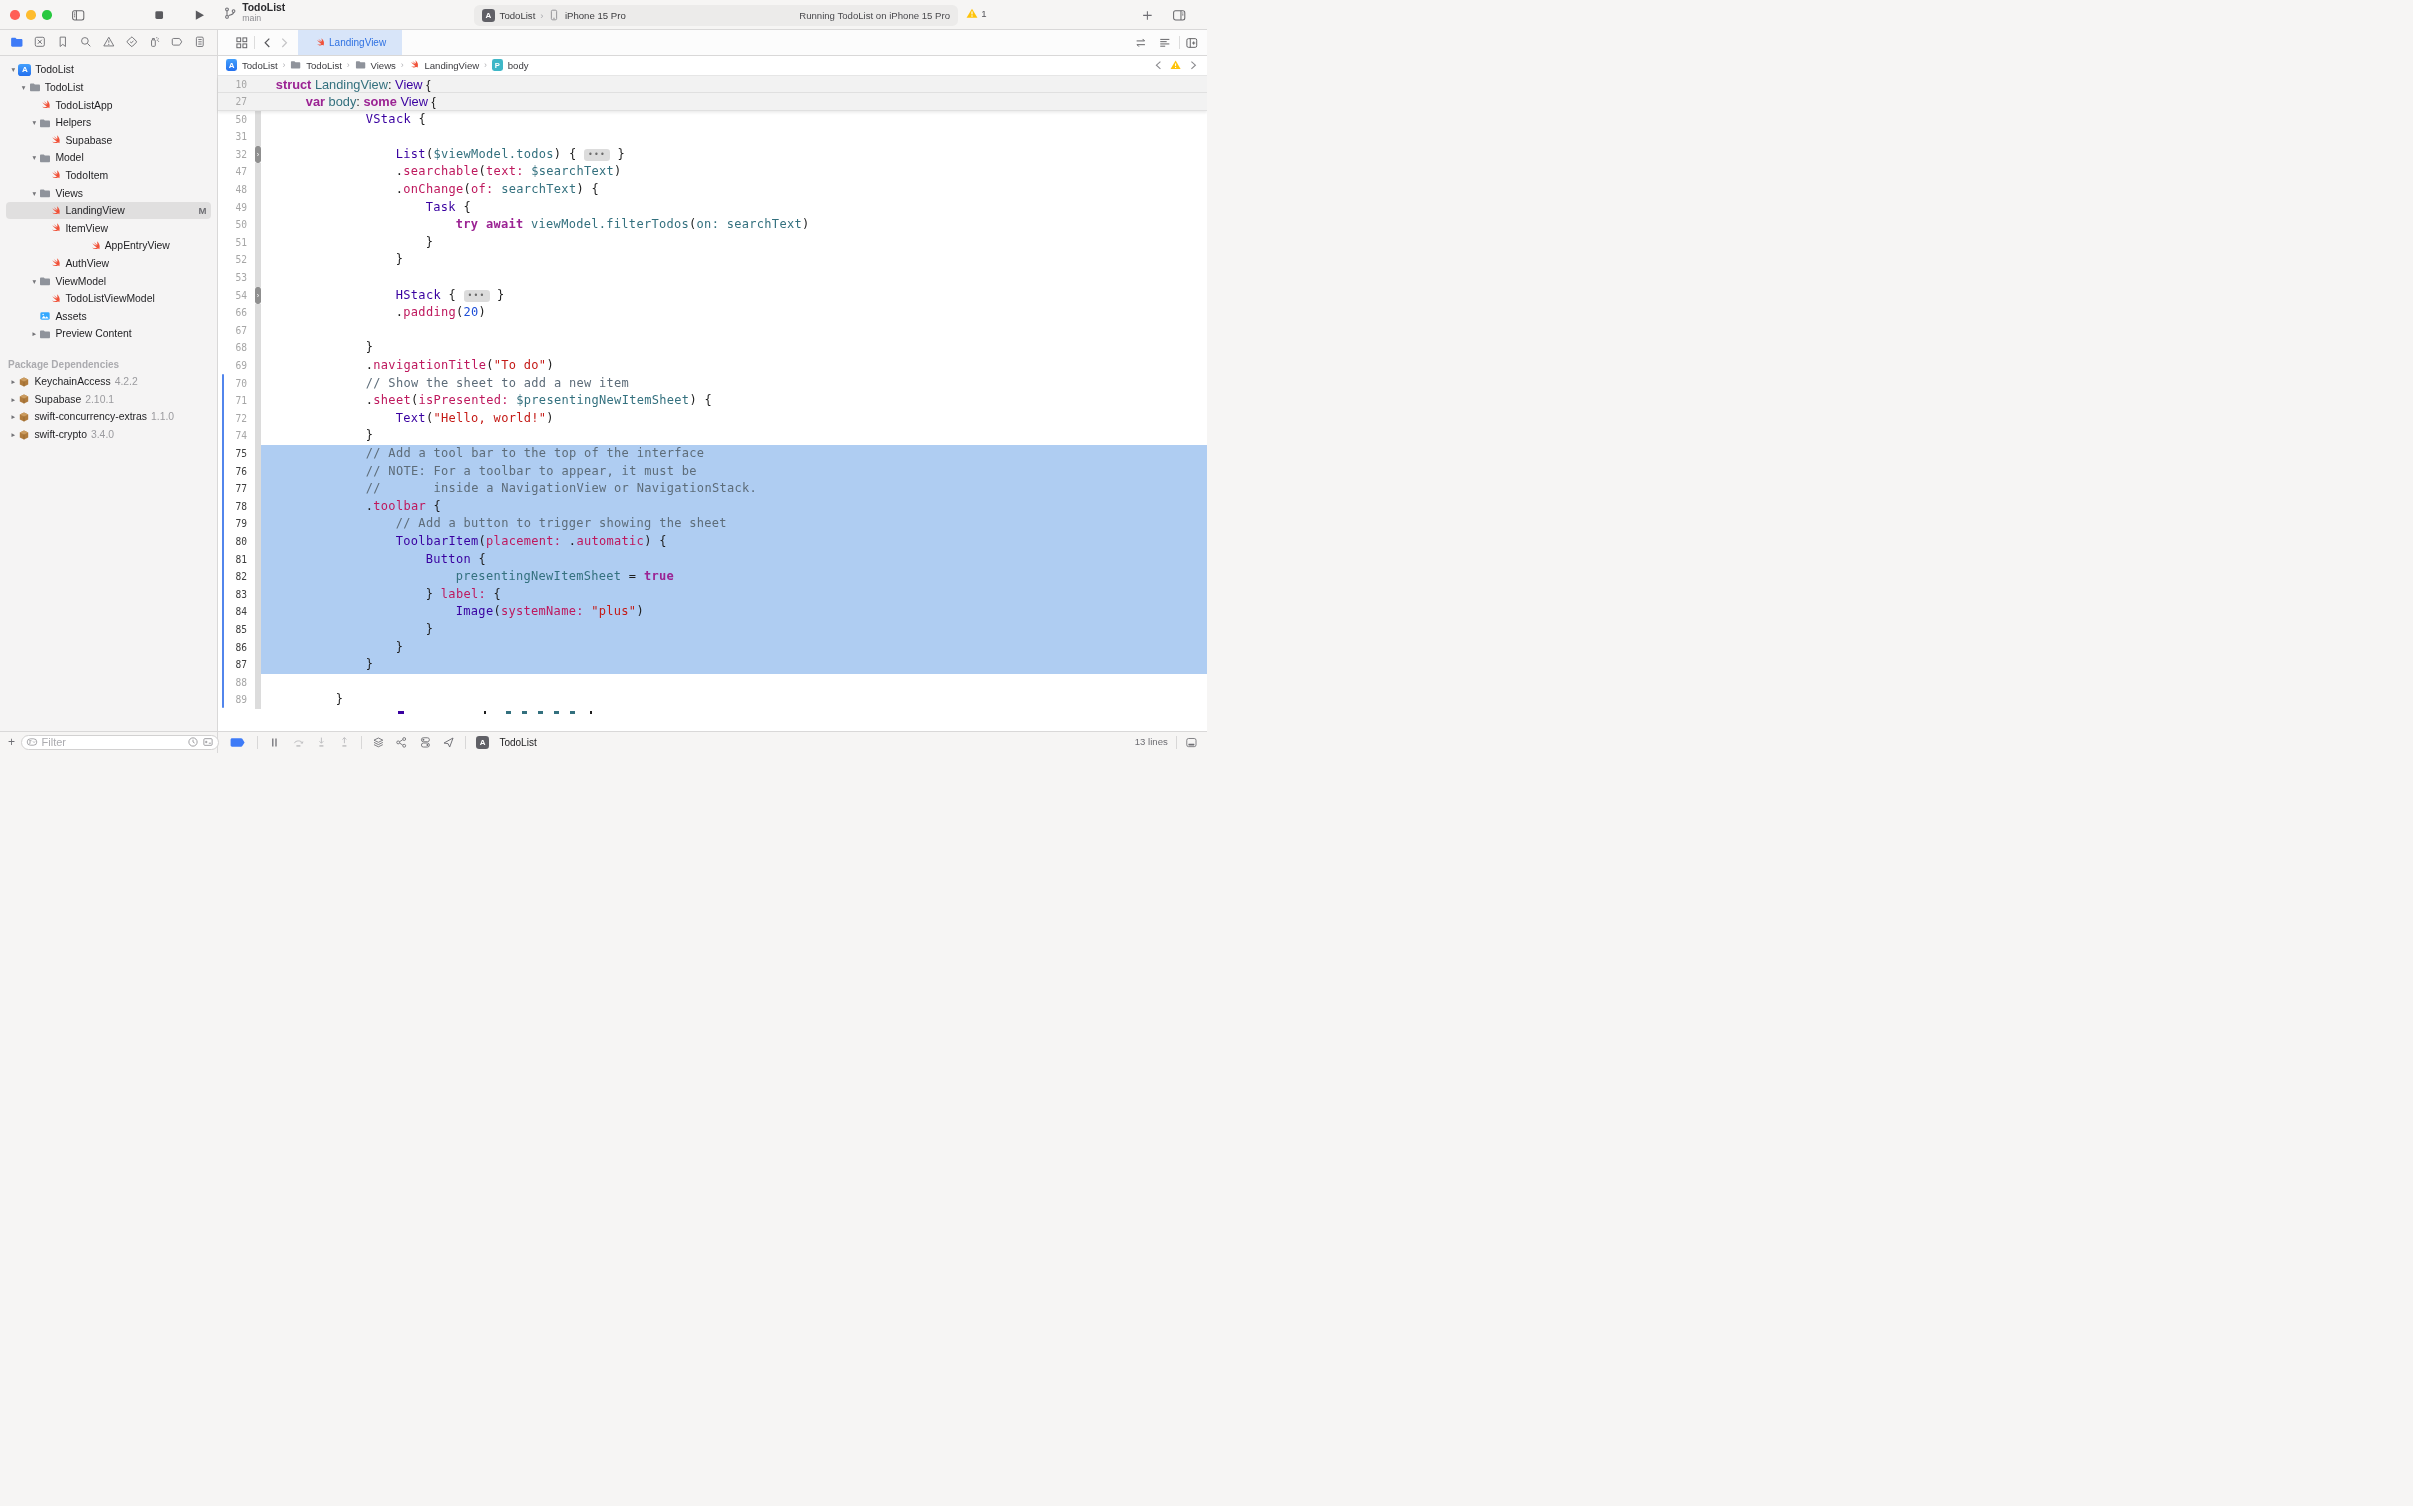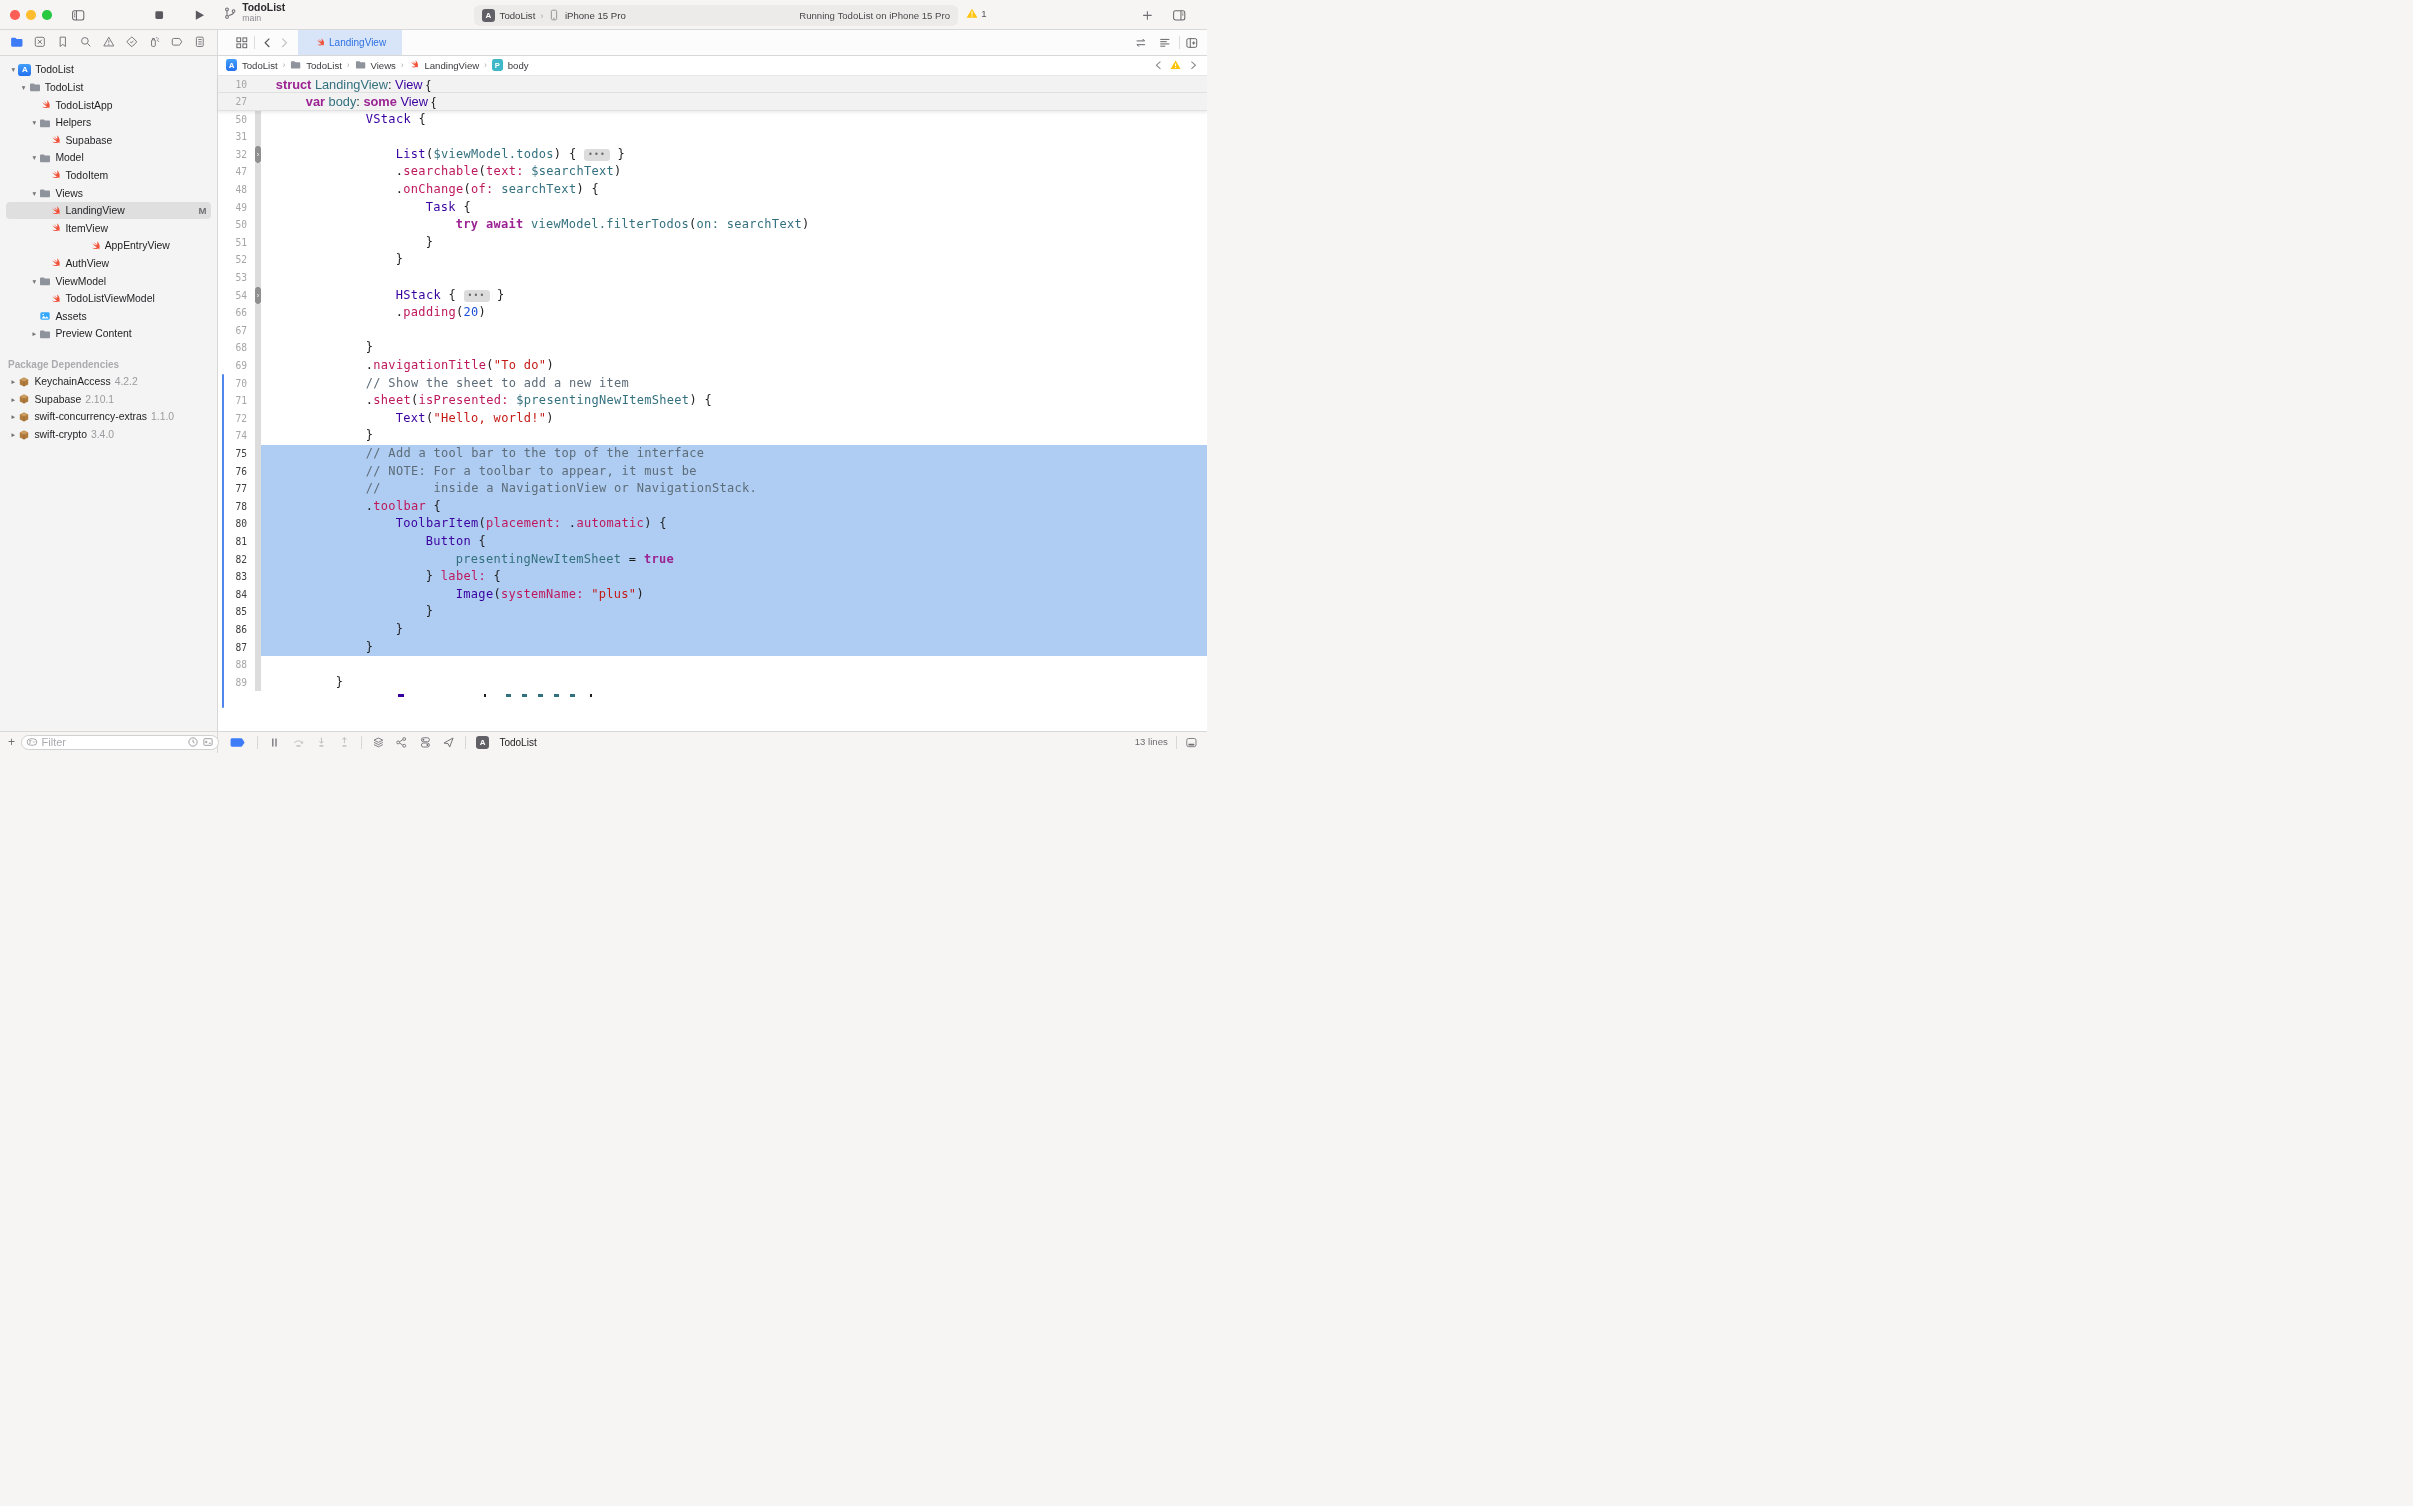--- a/index.html
+++ b/index.html
@@ -652,20 +652,25 @@
               <span class="num">77</span>
               <span class="ribbon"></span>
               <span class="lbody" style="--i:12"><span class="s-cm">//       inside a NavigationView or NavigationStack.</span></span>
             </div>
             <div class="code-row hasrib sel">
               <span class="num">78</span>
               <span class="ribbon"></span>
               <span class="lbody" style="--i:12"><span class="s-pl">.</span><span class="s-fn">toolbar</span><span class="s-pl"> {</span></span>
             </div>
             <div class="code-row hasrib sel">
+              <span class="num">79</span>
+              <span class="ribbon"></span>
+              <span class="lbody" style="--i:16"><span class="s-cm">// Add a button to trigger showing the sheet</span></span>
+            </div>
+            <div class="code-row hasrib sel">
               <span class="num">80</span>
               <span class="ribbon"></span>
               <span class="lbody" style="--i:16"><span class="s-ty">ToolbarItem</span><span class="s-pl">(</span><span class="s-fn">placement:</span><span class="s-pl"> .</span><span class="s-fn">automatic</span><span class="s-pl">) {</span></span>
             </div>
             <div class="code-row hasrib sel">
               <span class="num">81</span>
               <span class="ribbon"></span>
               <span class="lbody" style="--i:20"><span class="s-ty">Button</span><span class="s-pl"> {</span></span>
             </div>
             <div class="code-row hasrib sel">

